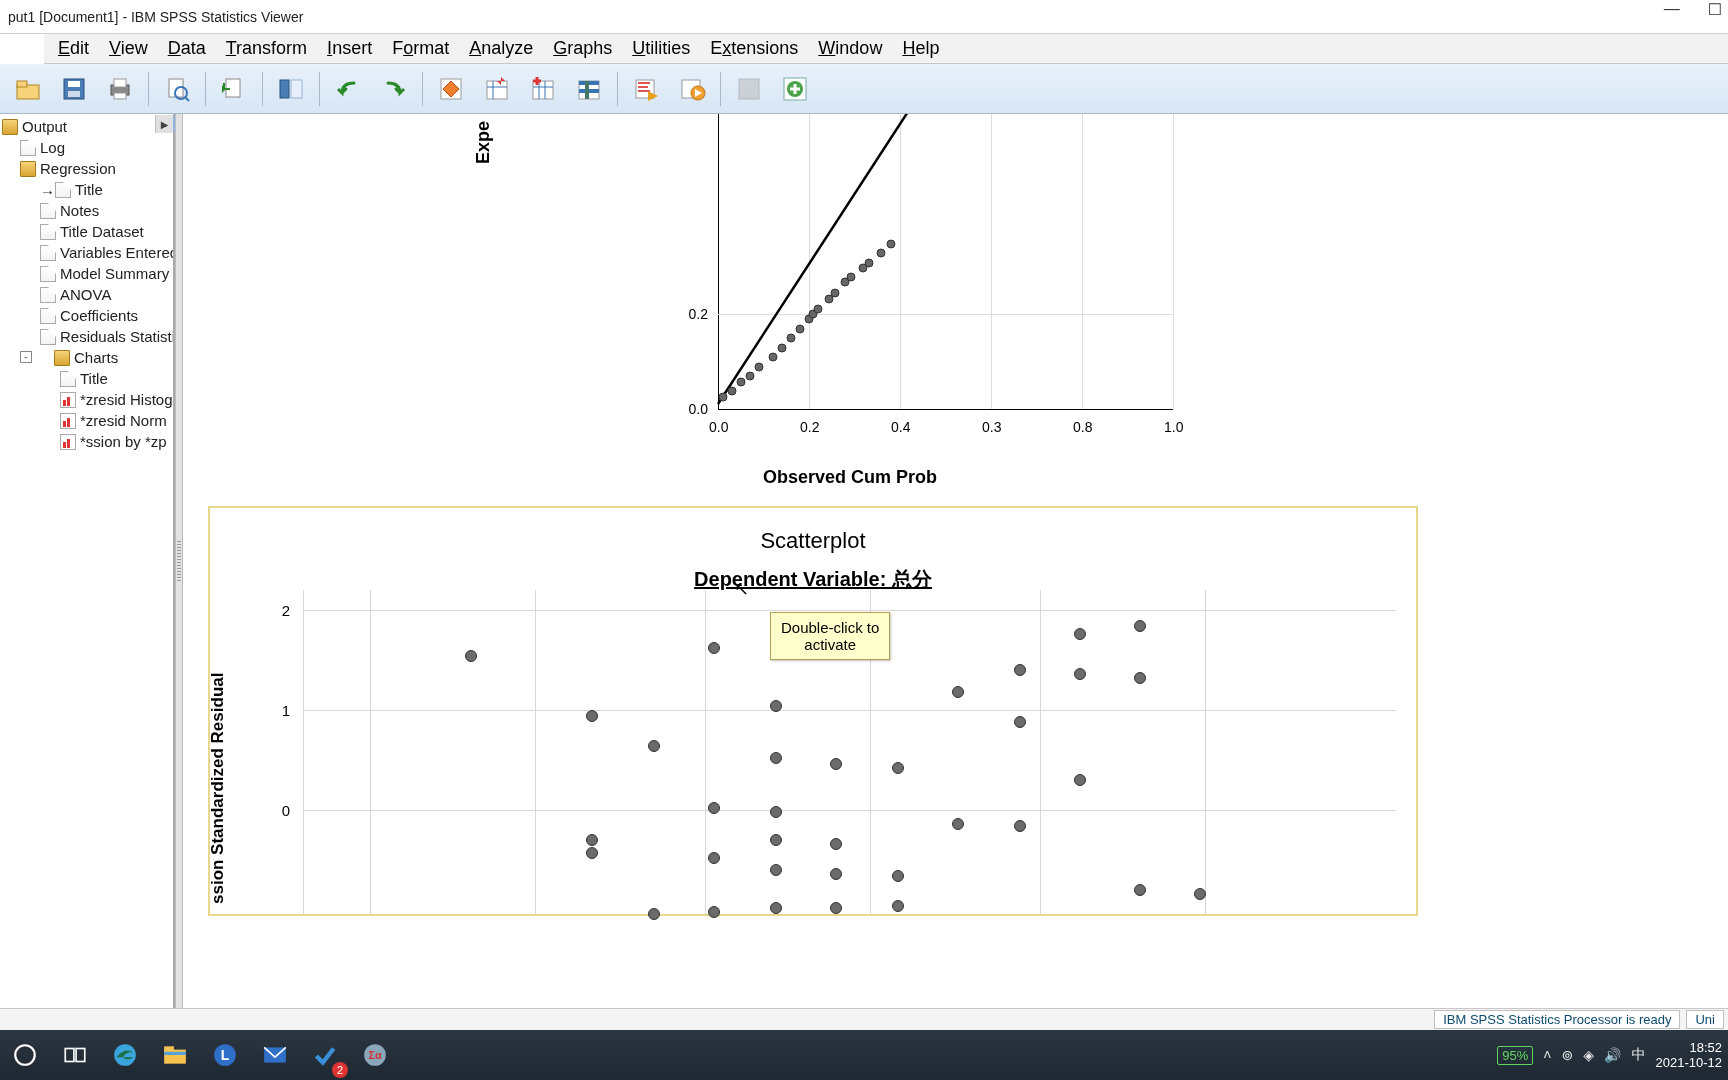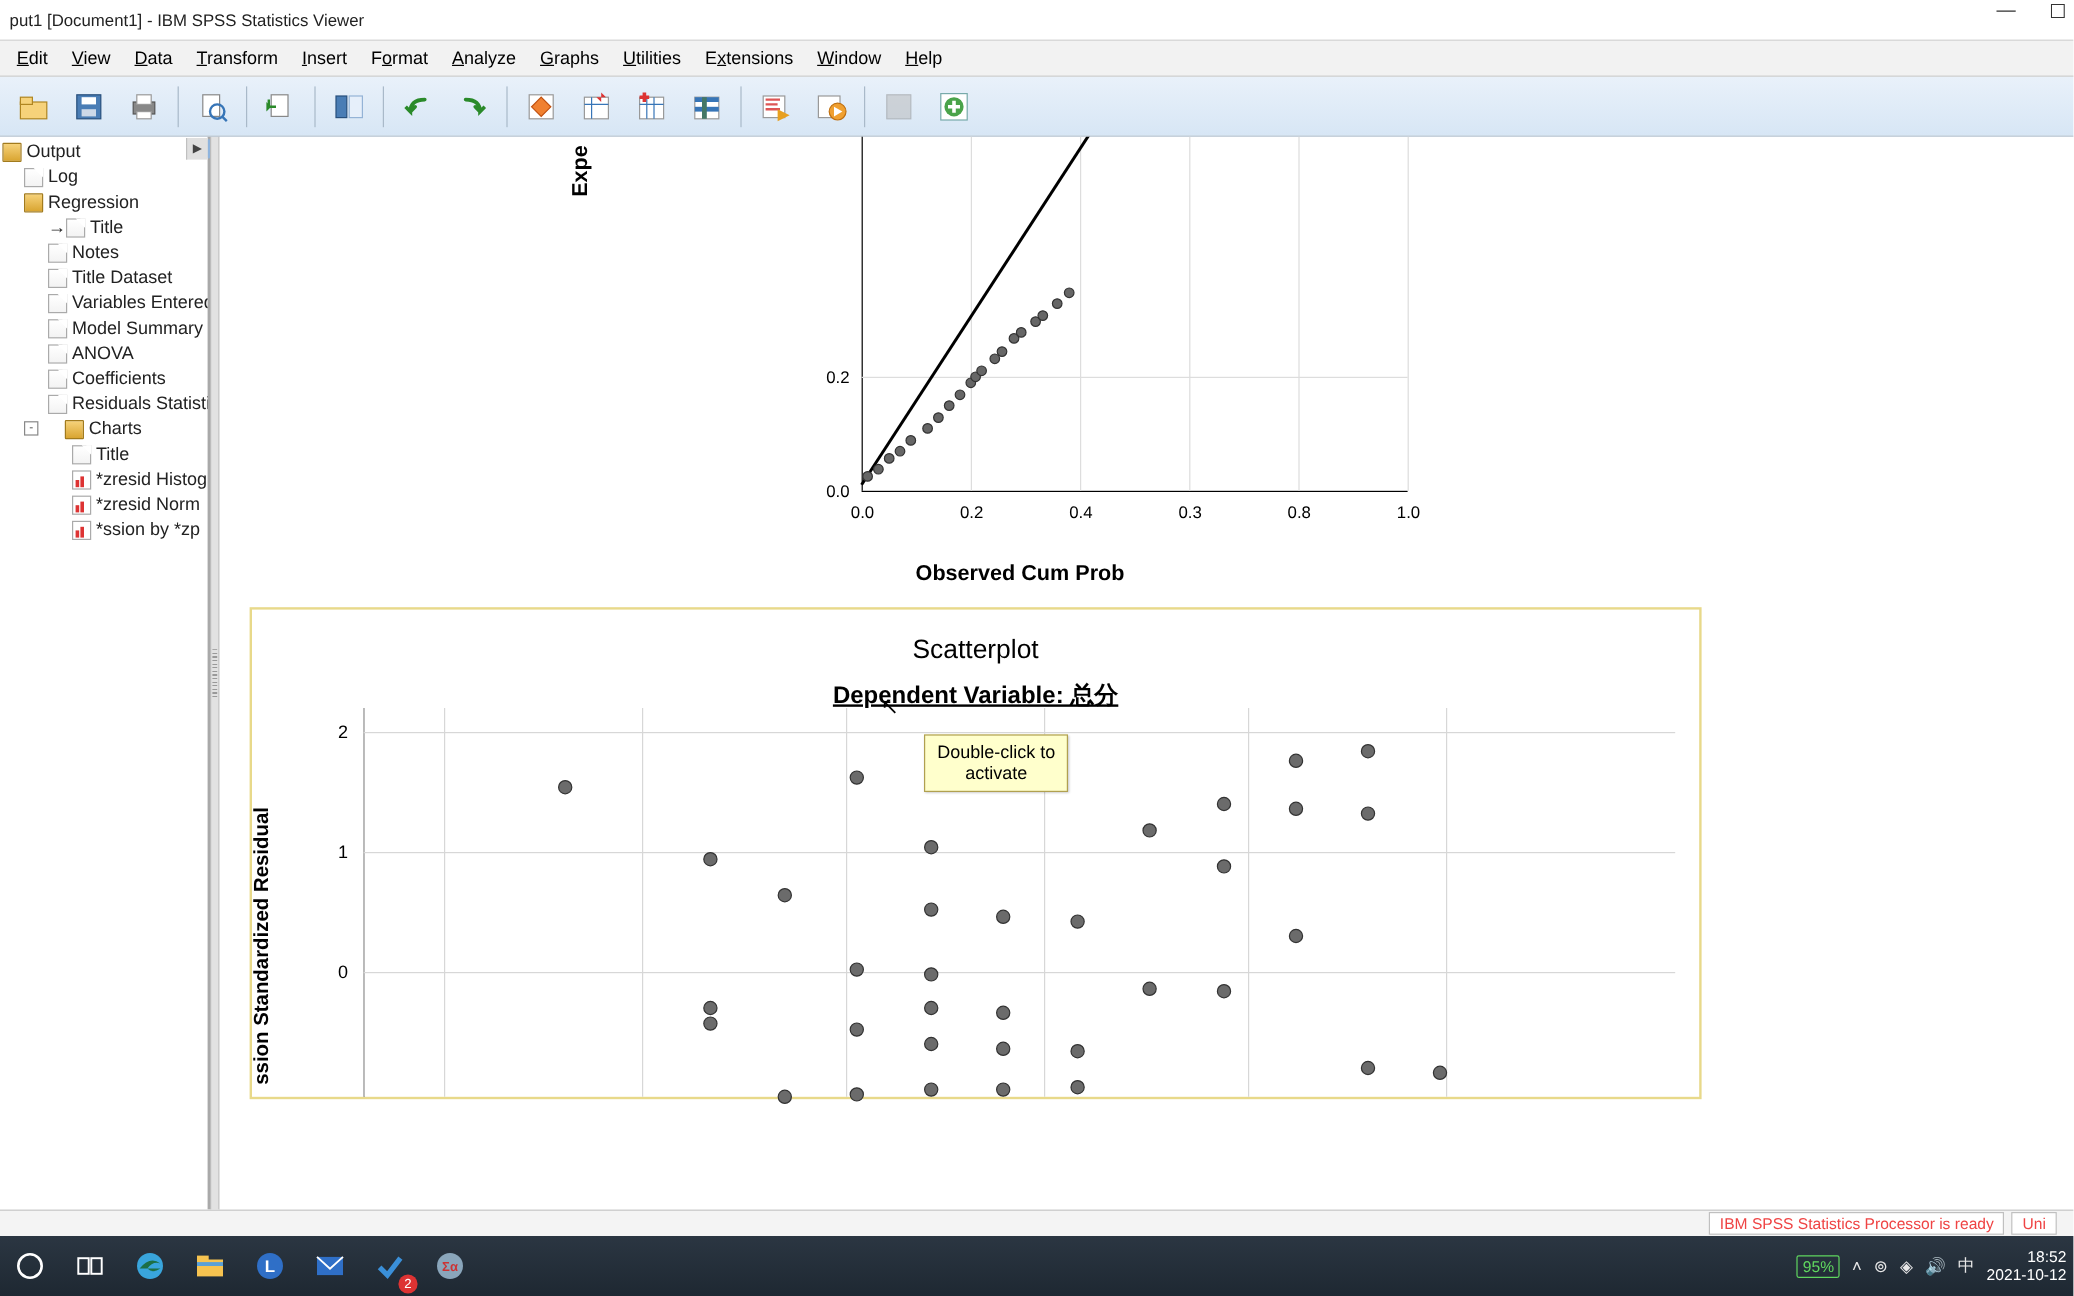--- a/index.html
+++ b/index.html
@@ -2,21 +2,21 @@
 <html><head>
 <meta charset="utf-8">
 <style>
 * { box-sizing: border-box; margin: 0; padding: 0; font-family: Arial, sans-serif; }
 html, body { width: 1728px; height: 1080px; overflow: hidden; background: #fff; }
 
 .titlebar { height: 34px; background: #fff; border-bottom: 1px solid #d0d0d0; display: flex; align-items: center; padding: 0 8px; font-size: 14px; color: #222; position: relative; }
 .titlebar .winctl { position: absolute; right: 6px; top: 0; display: flex; gap: 28px; font-size: 16px; color: #333; }
 .winctl span { cursor: pointer; }
 
-.menubar { height: 30px; background: #f2f2f2; border-bottom: 1px solid #c7c7c7; display: flex; align-items: center; padding: 0 4px; font-size: 15px; }
+.menubar { height: 30px; background: #f2f2f2; border-bottom: 1px solid #c7c7c7; display: flex; align-items: center; padding: 0 4px; font-size: 18px; margin-left: 44px; }
 .menubar .mitem { padding: 4px 10px; cursor: pointer; }
 .menubar .mitem span.ul { text-decoration: underline; }
 
 .toolbar { height: 50px; background: linear-gradient(#e9f1fa,#d7e6f5); border-bottom: 1px solid #a9b9c9; display: flex; align-items: center; padding: 0 6px; gap: 2px; }
 .tb-btn { width: 44px; height: 40px; border: 1px solid transparent; border-radius: 3px; display: flex; align-items: center; justify-content: center; cursor: pointer; }
 .tb-sep { width: 1px; height: 34px; background: #a9b9c9; margin: 0 4px; }
 
 .workspace { display: flex; height: calc(100% - 34px - 30px - 50px - 22px - 50px); }
 
 .outline { width: 175px; border-right: 2px solid #a9a9a9; background: #fff; display: flex; font-size: 15px; color: #222; }
@@ -52,21 +52,21 @@
 .scatter-frame .yaxis-lbl { position:absolute; left:18px; bottom:10px; transform: rotate(-90deg); transform-origin:left bottom; font-size:17px; font-weight:bold; white-space:nowrap;}
 .scatter-frame .ytick { position:absolute; font-size:15px; left:40px; width:30px; text-align:right;}
 .sc-dot { position:absolute; width:12px; height:12px; border-radius:50%; background:#6b6b6b; border:1px solid #333;}
 .gridv { position:absolute; top:0; bottom:0; width:1px; background:#d7d7d7;}
 .gridh { position:absolute; left:33px; right:0; height:1px; background:#d7d7d7;}
 .axisline { position:absolute; background:#222;}
 
 .tooltip { position:absolute; background:#ffffcc; border:1px solid #b0a050; padding:6px 10px; font-size:15px; text-align:center; box-shadow:1px 1px 2px rgba(0,0,0,.25);}
 .cursor-arrow { position:absolute; font-size:18px; color:#000; pointer-events:none;}
 
-.statusbar { height: 22px; background:#f4f4f4; border-top:1px solid #c7c7c7; display:flex; align-items:center; font-size:13px; color:#ef4444; padding:0 14px; position:relative;}
+.statusbar { height: 22px; background:#f4f4f4; border-top:1px solid #c7c7c7; display:flex; align-items:center; font-size:13px; color:#0c4a6e; padding:0 4px; position:relative;}
 .statusbar .cell { border:1px solid #c0c0c0; padding:1px 8px; margin-left:6px; background:#fff;}
 .statusbar .spacer { flex:1; }
 
 .taskbar { height: 50px; background: linear-gradient(#2b3642,#1e2832); display:flex; align-items:center; color:#fff; font-size:15px; }
 .taskbar .search { flex:0 0 390px; height:100%; background:#fff; color:#666; display:flex; align-items:center; padding:0 10px; gap:12px; font-size:18px;}
 .taskbar .tbico { width:50px; height:100%; display:flex; align-items:center; justify-content:center; cursor:pointer;}
 .taskbar .tbico svg { width:26px; height:26px;}
 .taskbar .tray { margin-left:auto; display:flex; align-items:center; gap:10px; padding-right:6px;}
 .tray .batt { border:1px solid #5fd65f; color:#5fd65f; padding:1px 4px; font-size:13px; border-radius:2px;}
 .tray .clock { text-align:right; font-size:13px; line-height:15px;}

